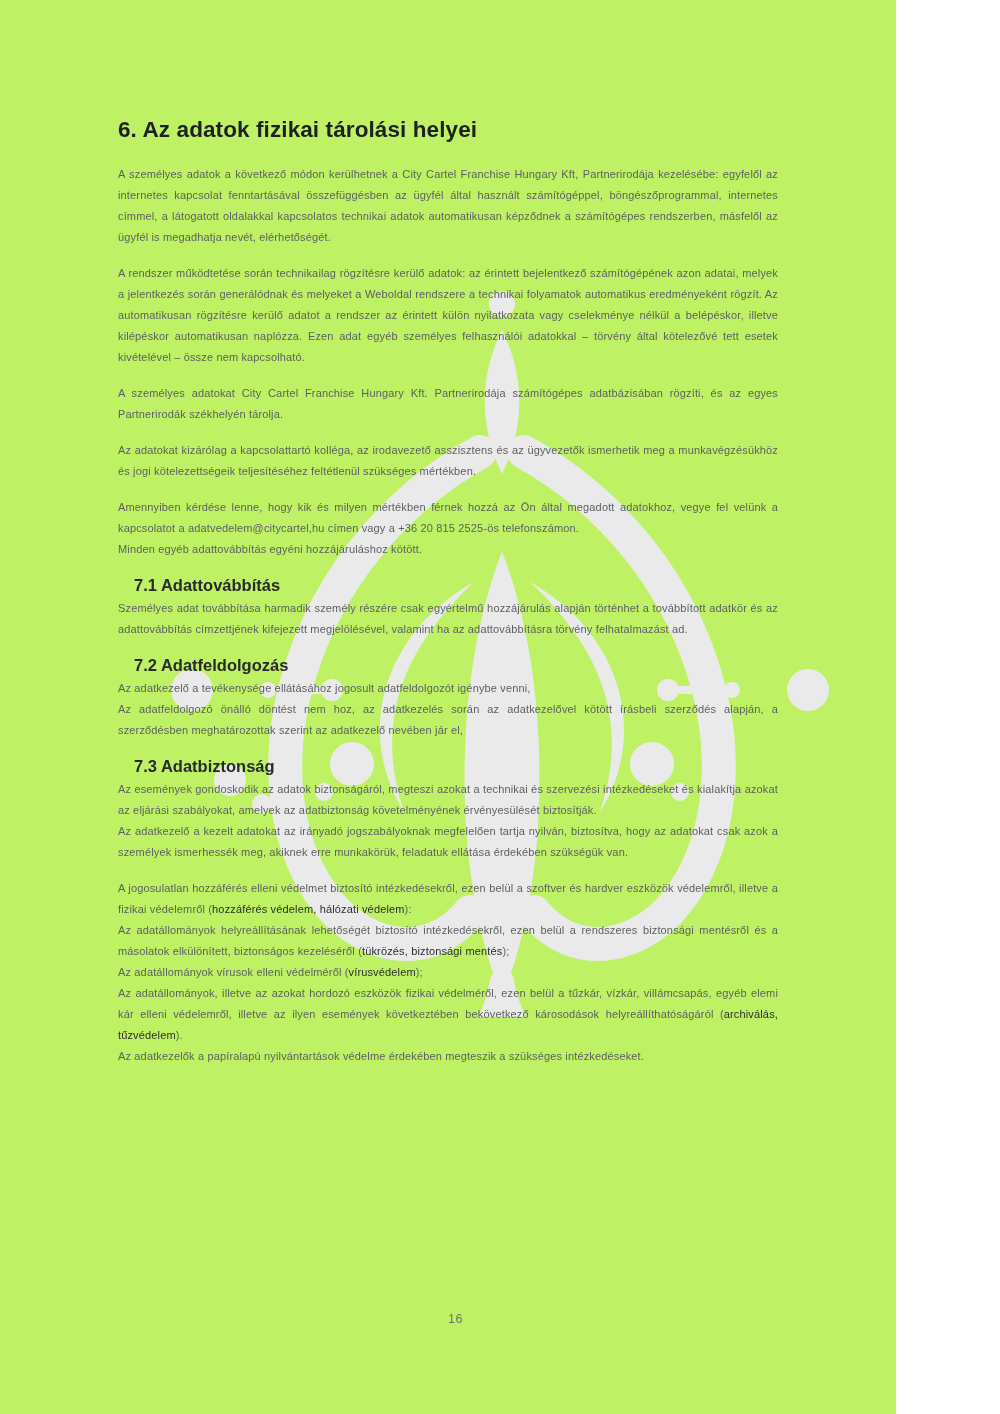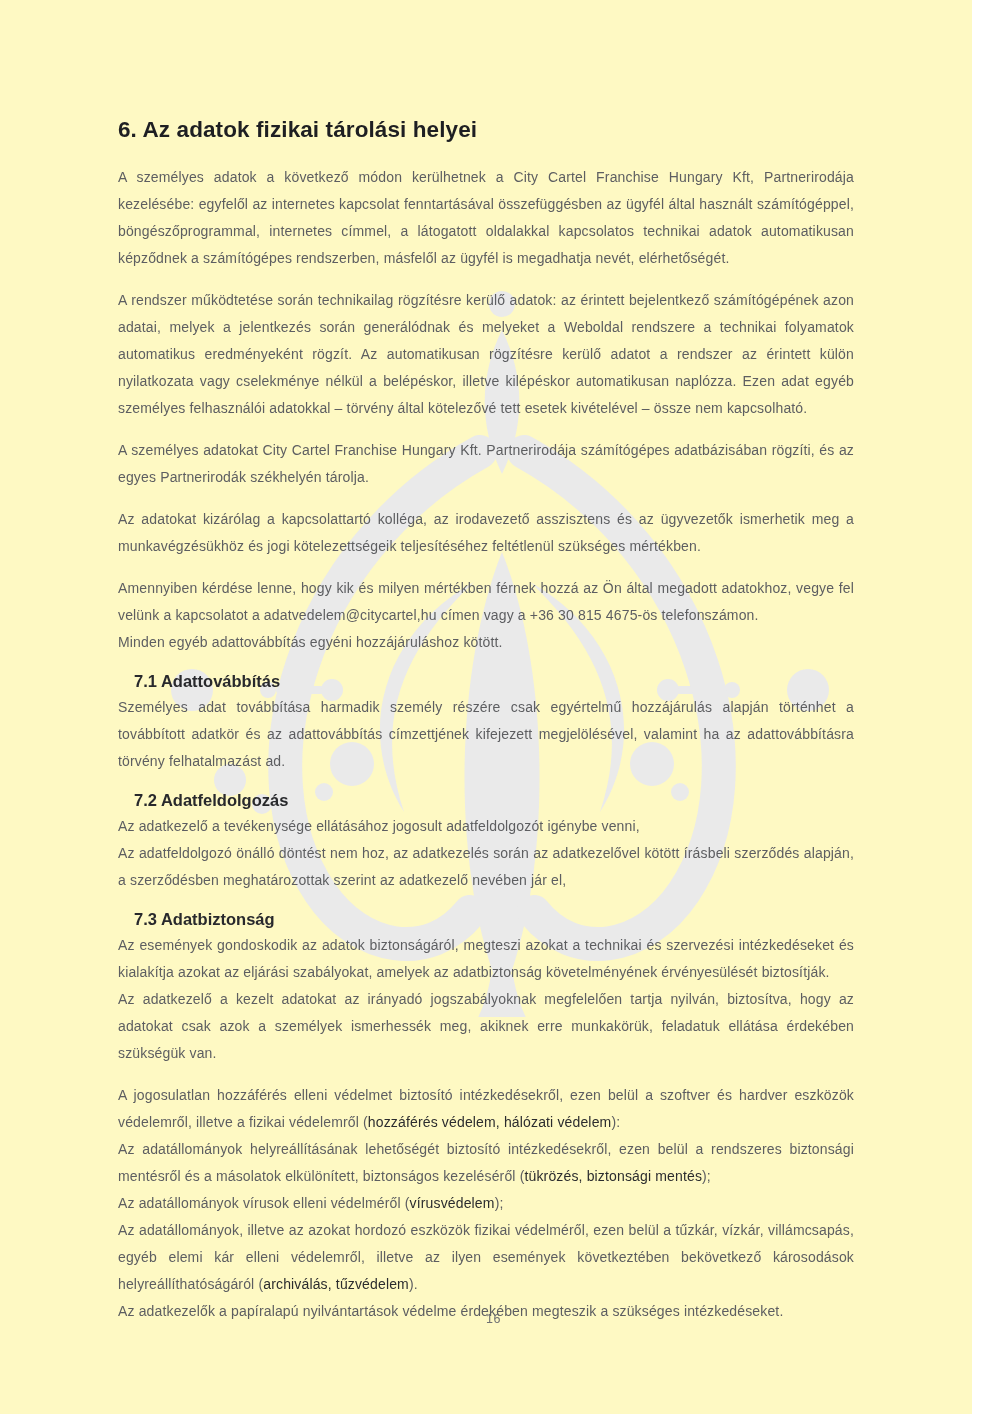--- a/index.html
+++ b/index.html
@@ -1,19 +1,19 @@
 <!DOCTYPE html>
 <html><head>
 <meta charset="utf-8">
 <style>
   html,body { margin:0; padding:0; background:#ffffff; }
   .page {
     position:relative;
-    width:972px; height:1414px;
-    background:#fef9c3;
+    width:896px; height:1414px;
+    background:#bef264;
     overflow:hidden;
     font-family:"Liberation Sans", sans-serif;
   }
   .watermark {
     position:absolute;
     left:150px; top:252px;
     width:700px; height:765px;
     z-index:0;
   }
   .content {
@@ -28,21 +28,21 @@
     letter-spacing:0.1px;
     margin:0 0 20px 0;
   }
   h3.doc-sub {
     font-size:16.5px; line-height:20px;
     font-weight:700;
     color:#28292c;
     margin:0 0 3px 16px;
   }
   p.body-p {
-    font-size:14px; line-height:27px;
+    font-size:11px; line-height:21px;
     color:#5d5e61;
     letter-spacing:0.15px;
     text-align:justify;
     margin:0 0 15px 0;
   }
   p.body-p.tight { margin-bottom:0; }
   p.body-p b, p.body-p .bold-seg {
     font-weight:400;
     color:#2b2c2e;
     margin-top:21px;
@@ -96,21 +96,21 @@
   <div class="content">
 
     <h1 class="doc-h">6. Az adatok fizikai tárolási helyei</h1>
 
     <p class="body-p">A személyes adatok a következő módon kerülhetnek a City Cartel Franchise Hungary Kft, Partnerirodája kezelésébe: egyfelől az internetes kapcsolat fenntartásával összefüggésben az ügyfél által használt számítógéppel, böngészőprogrammal, internetes címmel, a látogatott oldalakkal kapcsolatos technikai adatok automatikusan képződnek a számítógépes rendszerben, másfelől az ügyfél is megadhatja nevét, elérhetőségét.</p>
     <p class="body-p">A rendszer működtetése során technikailag rögzítésre kerülő adatok: az érintett bejelentkező számítógépének azon adatai, melyek a jelentkezés során generálódnak és melyeket a Weboldal rendszere a technikai folyamatok automatikus eredményeként rögzít. Az automatikusan rögzítésre kerülő adatot a rendszer az érintett külön nyilatkozata vagy cselekménye nélkül a belépéskor, illetve kilépéskor automatikusan naplózza. Ezen adat egyéb személyes felhasználói adatokkal – törvény által kötelezővé tett esetek kivételével – össze nem kapcsolható.</p>
     <p class="body-p">A személyes adatokat City Cartel Franchise Hungary Kft. Partnerirodája számítógépes adatbázisában rögzíti, és az egyes Partnerirodák székhelyén tárolja.</p>
 
 
     <p class="body-p">Az adatokat kizárólag a kapcsolattartó kolléga, az irodavezető asszisztens és az ügyvezetők ismerhetik meg a munkavégzésükhöz és jogi kötelezettségeik teljesítéséhez feltétlenül szükséges mértékben.</p>
-    <p class="body-p tight">Amennyiben kérdése lenne, hogy kik és milyen mértékben férnek hozzá az Ön által megadott adatokhoz, vegye fel velünk a kapcsolatot a adatvedelem@citycartel,hu címen vagy a +36 30 815 4675-ös telefonszámon.</p>
+    <p class="body-p tight">Amennyiben kérdése lenne, hogy kik és milyen mértékben férnek hozzá az Ön által megadott adatokhoz, vegye fel velünk a kapcsolatot a adatvedelem@citycartel,hu címen vagy a +36 20 815 2525-ös telefonszámon.</p>
     <p class="body-p">Minden egyéb adattovábbítás egyéni hozzájáruláshoz kötött.</p>
 
     <h3 class="doc-sub">7.1 Adattovábbítás</h3>
     <p class="body-p">Személyes adat továbbítása harmadik személy részére csak egyértelmű hozzájárulás alapján történhet a továbbított adatkör és az adattovábbítás címzettjének kifejezett megjelölésével, valamint ha az adattovábbításra törvény felhatalmazást ad.</p>
 
     <h3 class="doc-sub">7.2 Adatfeldolgozás</h3>
     <p class="body-p tight">Az adatkezelő a tevékenysége ellátásához jogosult adatfeldolgozót igénybe venni,</p>
     <p class="body-p">Az adatfeldolgozó önálló döntést nem hoz, az adatkezelés során az adatkezelővel kötött írásbeli szerződés alapján, a szerződésben meghatározottak szerint az adatkezelő nevében jár el,</p>
 
     <h3 class="doc-sub">7.3 Adatbiztonság</h3>

